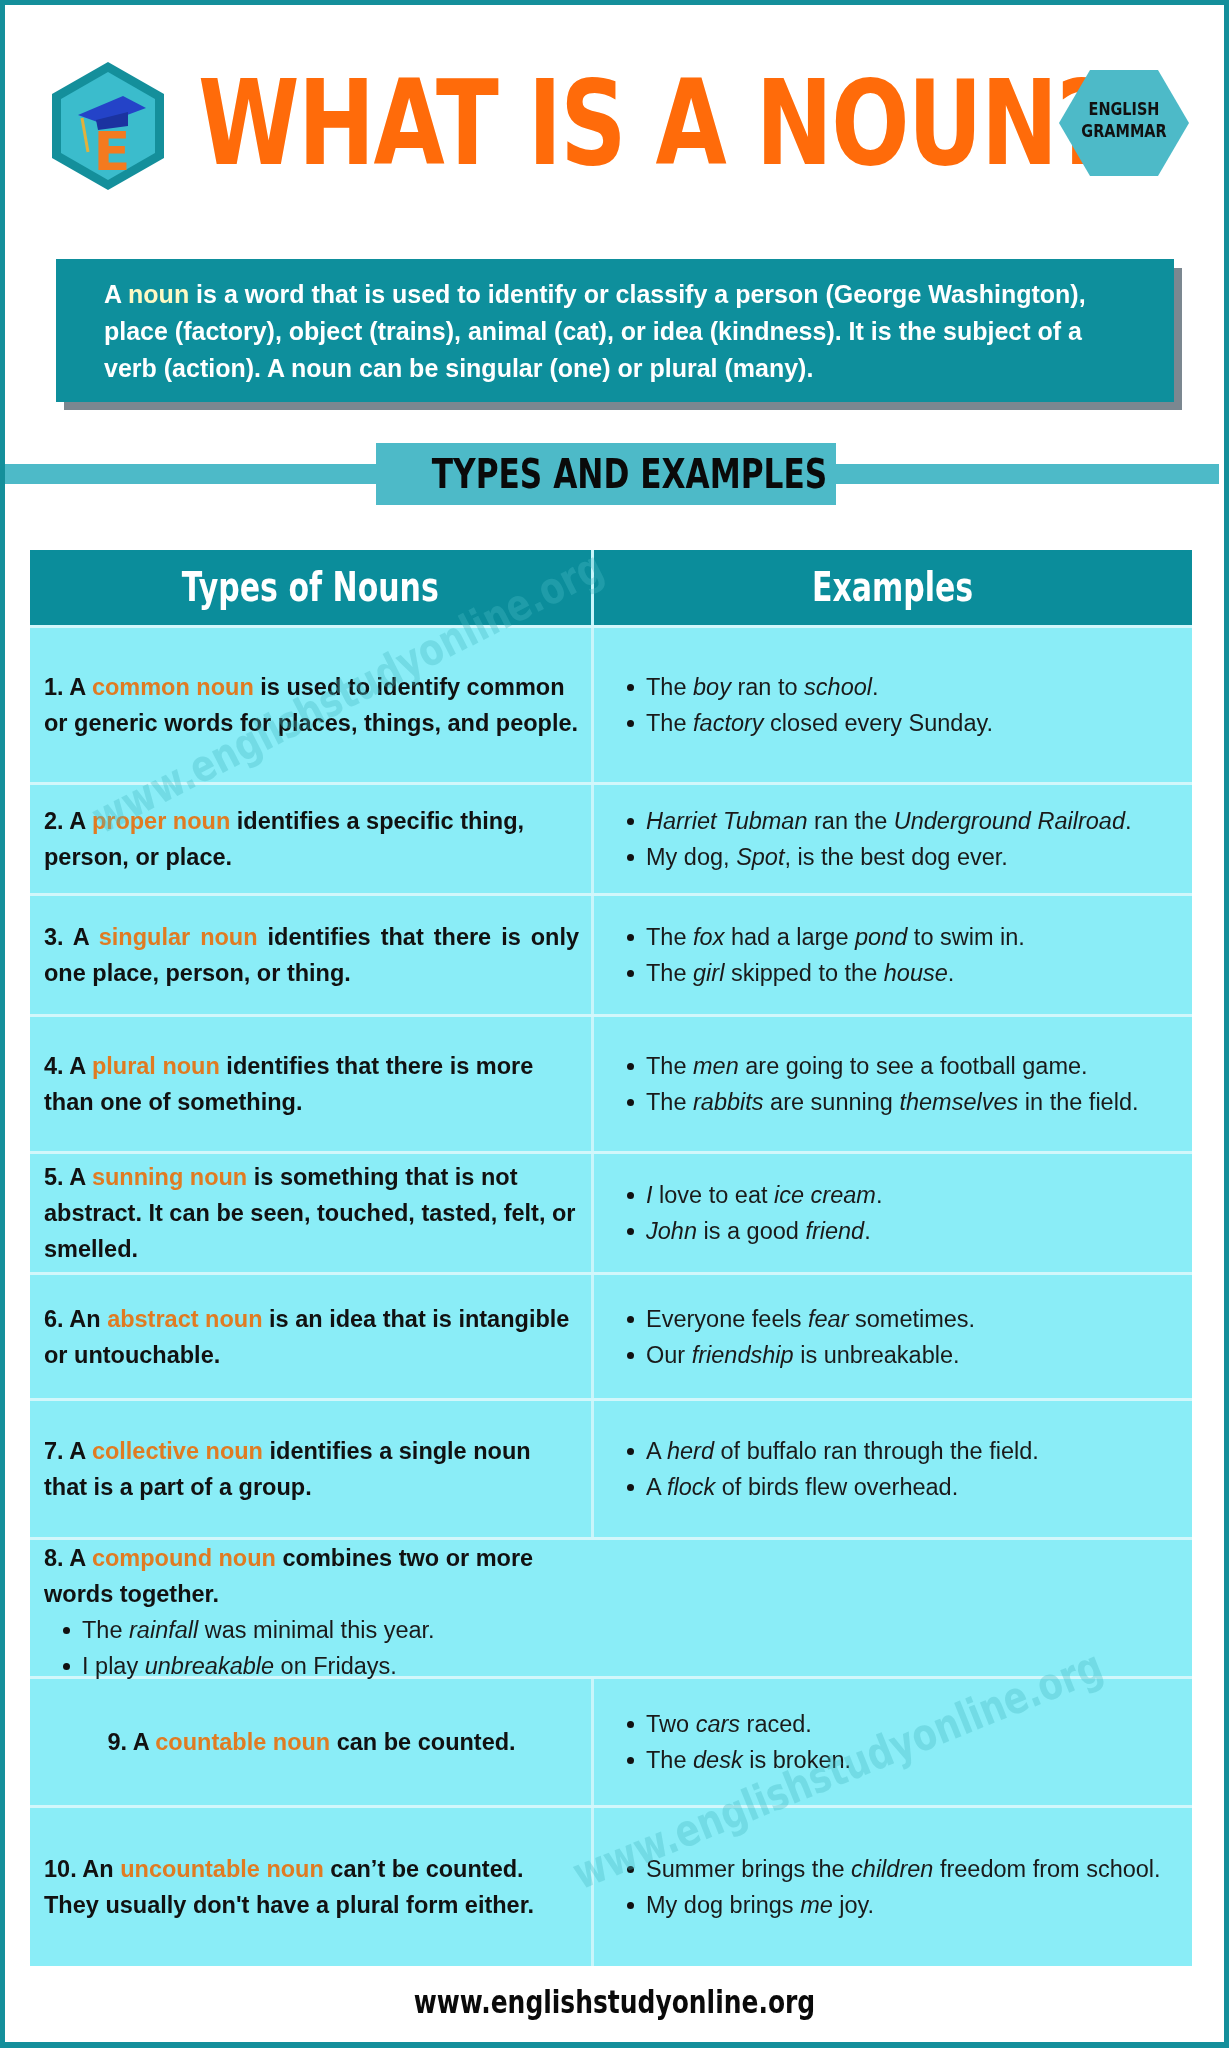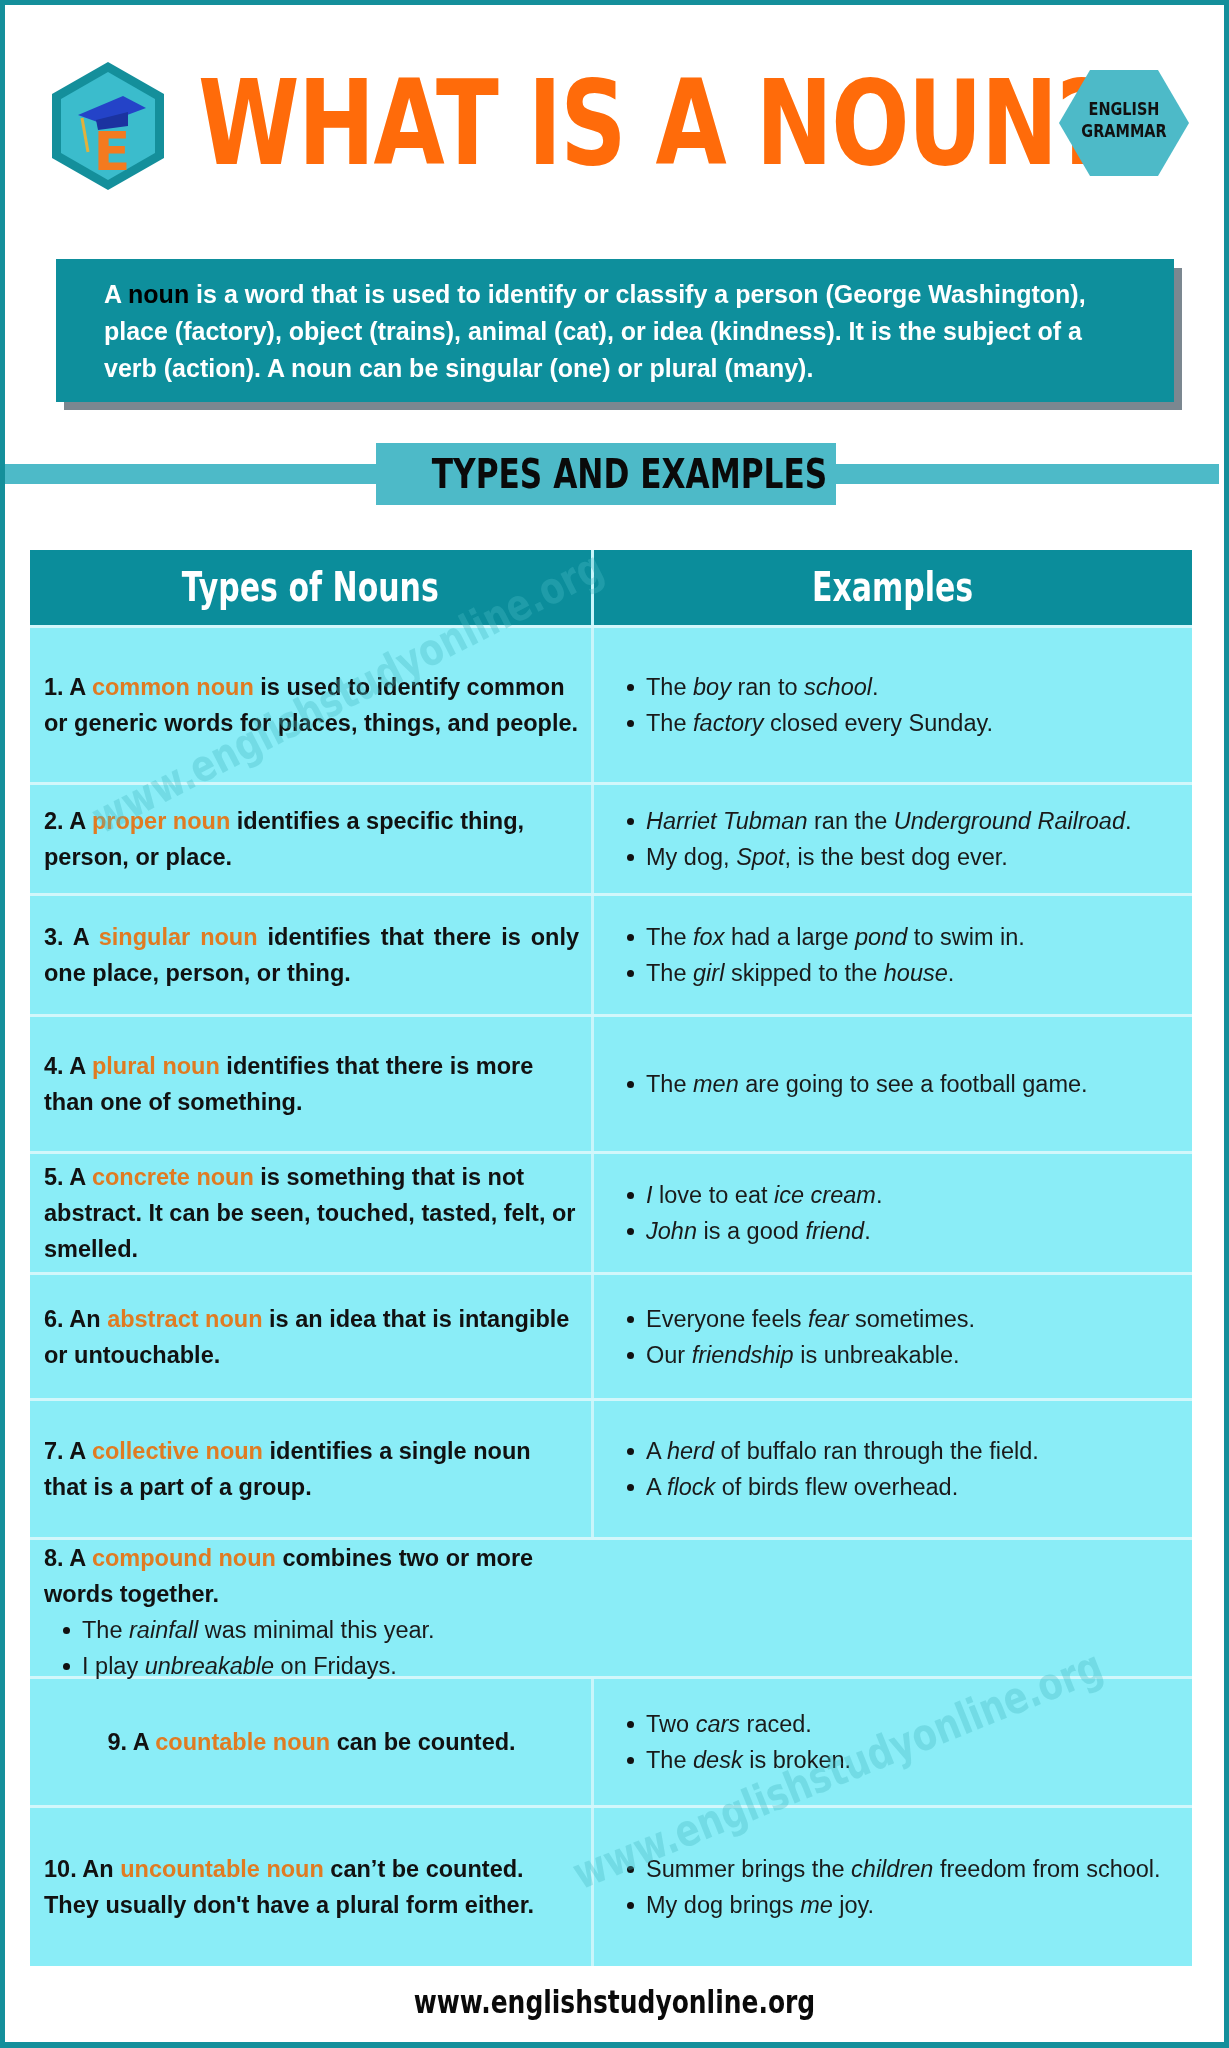--- a/index.html
+++ b/index.html
@@ -28,21 +28,21 @@
   
   .def-shadow {
     position: absolute; left: 64px; top: 268px; width: 1118px; height: 142px;
     background: #7b8790;
   }
   .def-box {
     position: absolute; left: 56px; top: 259px; width: 1118px; height: 143px;
     background: #0e8f9c; padding: 17px 40px 0 48px;
     color: #ffffff; font-weight: bold; font-size: 25px; line-height: 37px;
   }
-  .def-box .hl { color: #000000; }
+  .def-box .hl { color: #fef9c3; }
   
   .banner-line {
     position: absolute; left: 5px; top: 464px; width: 1214px; height: 20px;
     background: #4dbac8;
   }
   .banner-box {
     position: absolute; left: 376px; top: 443px; width: 460px; height: 62px;
     background: #4dbac8; text-align: center;
   }
   .banner-text {
@@ -179,26 +179,27 @@
         </div>
       </div>
       <div class="row" style="height: 137px;">
         <div class="cell c1">
           <div><span>4. A </span><span class="hl">plural noun</span><span> identifies that there is more than one of something.</span></div>
         </div>
         <div class="divider-v"></div>
         <div class="cell c2" style="width: 598px;">
           <ul class="ex">
             <li><span>The </span><i>men</i><span> are going to see a football game.</span></li>
+            <li><span>The </span><i>rabbits</i><span> are sunning </span><i>themselves</i><span> in the field.</span></li>
           </ul>
         </div>
       </div>
       <div class="row" style="height: 121px;">
         <div class="cell c1">
-          <div><span>5. A </span><span class="hl">concrete noun</span><span> is something that is not abstract. It can be seen, touched, tasted, felt, or smelled.</span></div>
+          <div><span>5. A </span><span class="hl">sunning noun</span><span> is something that is not abstract. It can be seen, touched, tasted, felt, or smelled.</span></div>
         </div>
         <div class="divider-v"></div>
         <div class="cell c2" style="width: 598px;">
           <ul class="ex">
             <li><i>I</i><span> love to eat </span><i>ice cream</i><span>.</span></li>
             <li><i>John</i><span> is a good </span><i>friend</i><span>.</span></li>
           </ul>
         </div>
       </div>
       <div class="row" style="height: 126px;">

